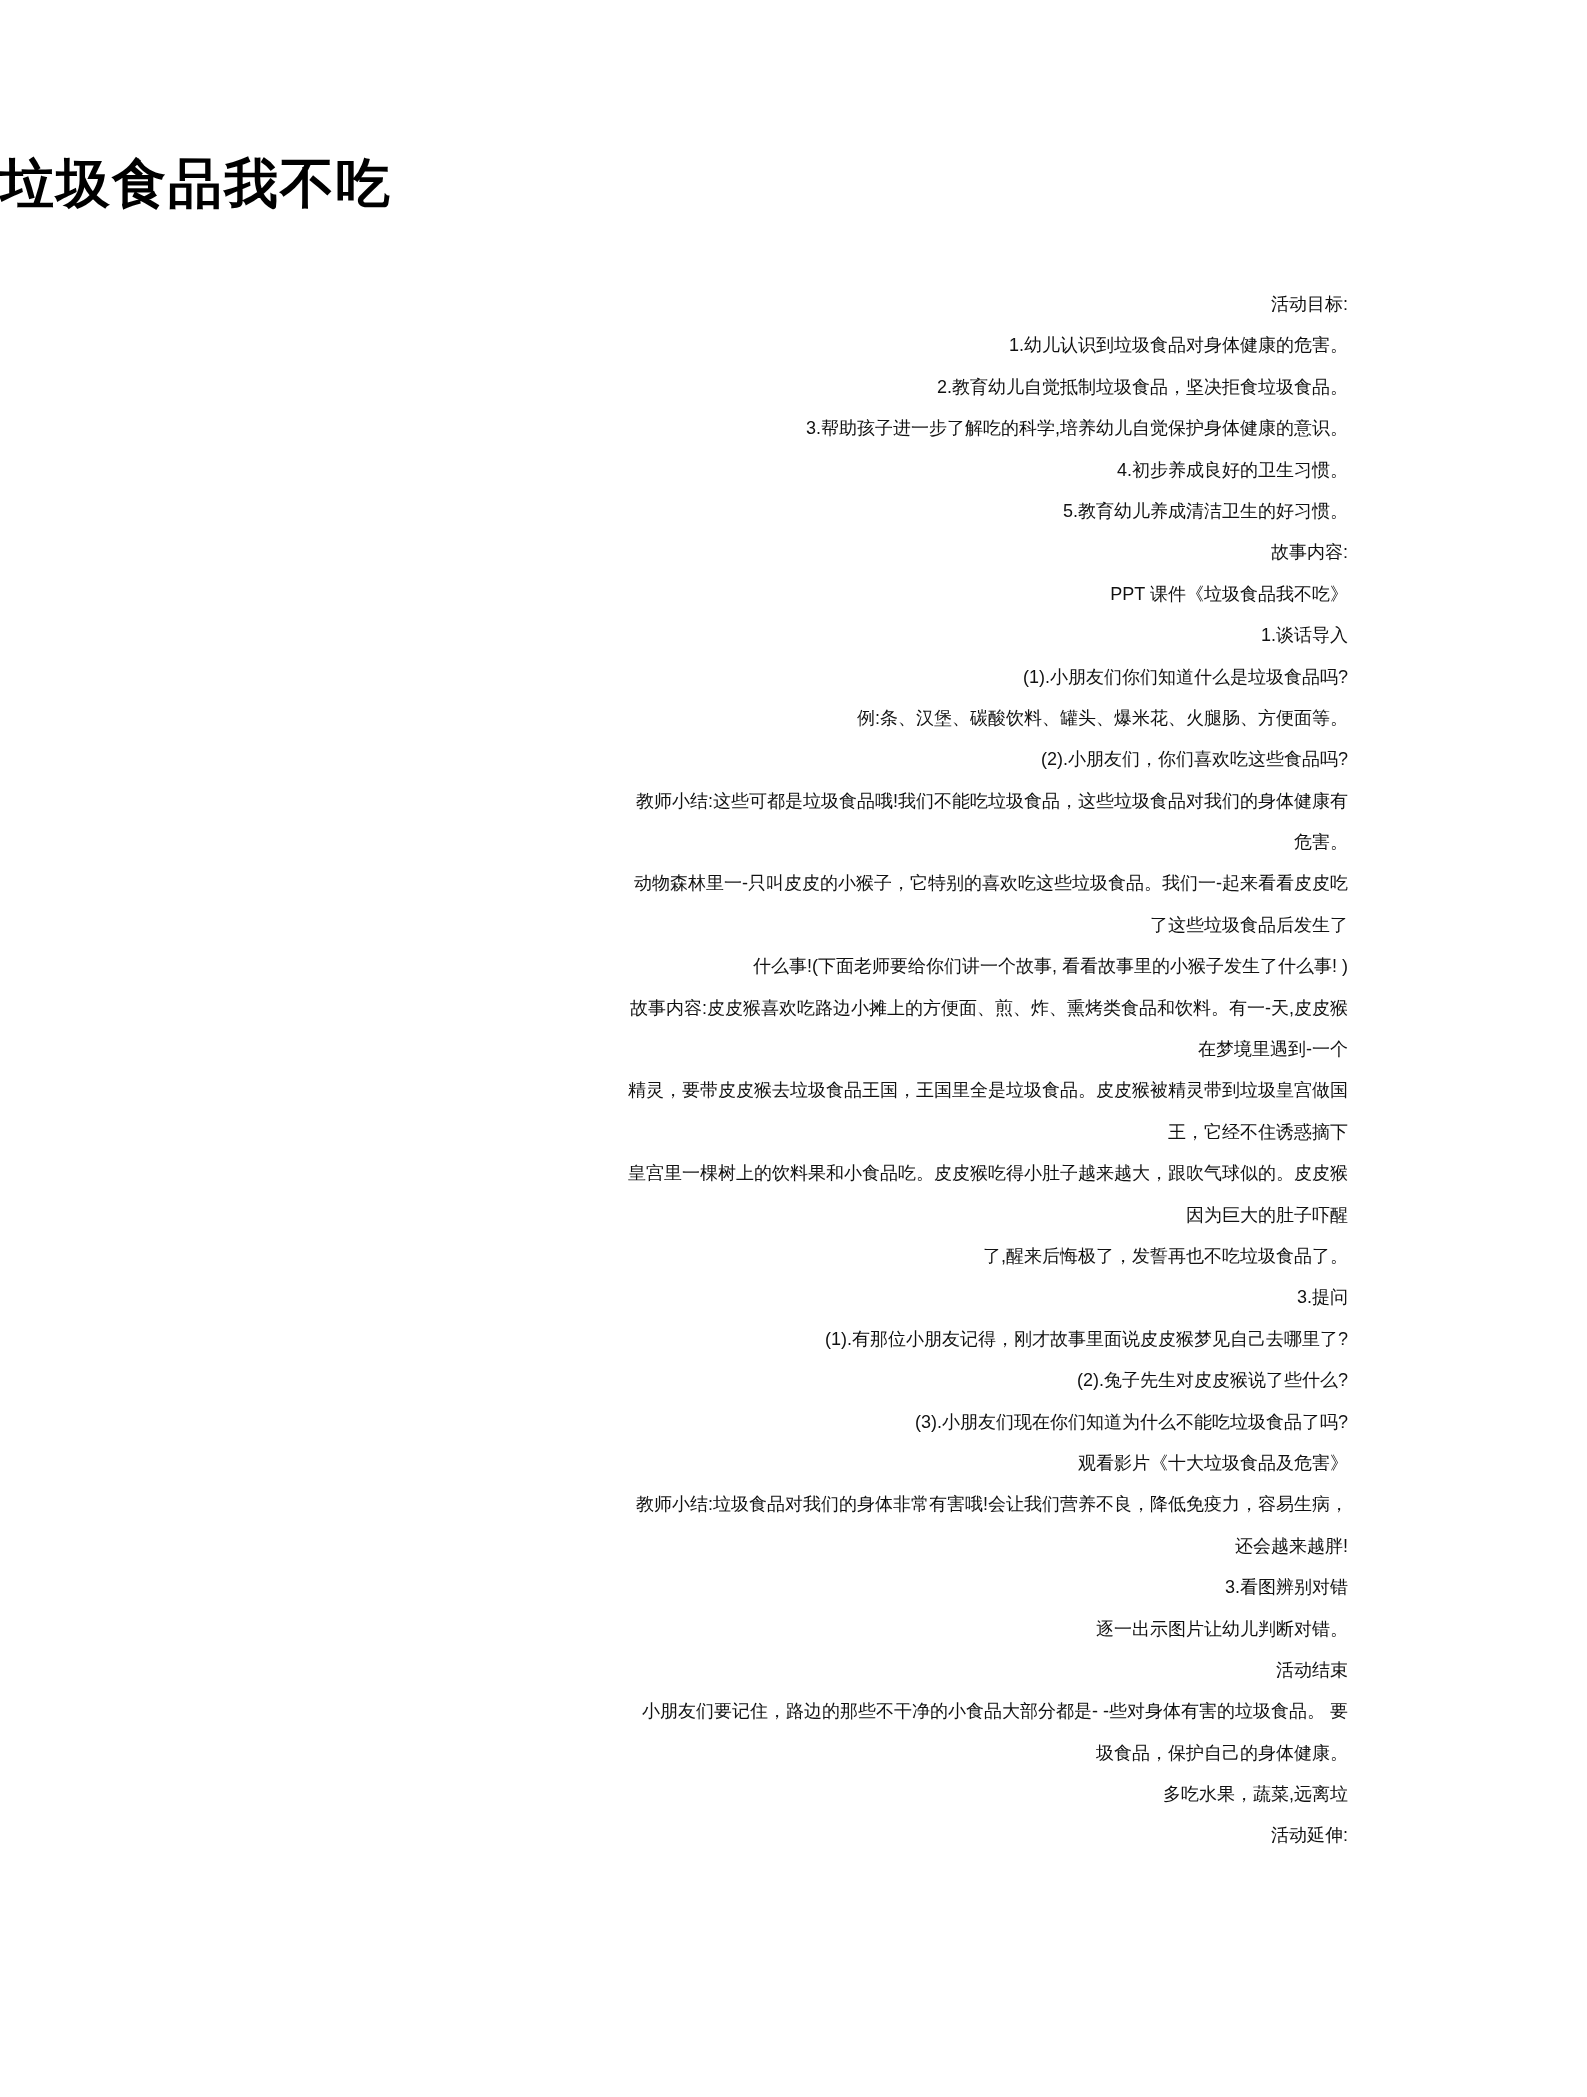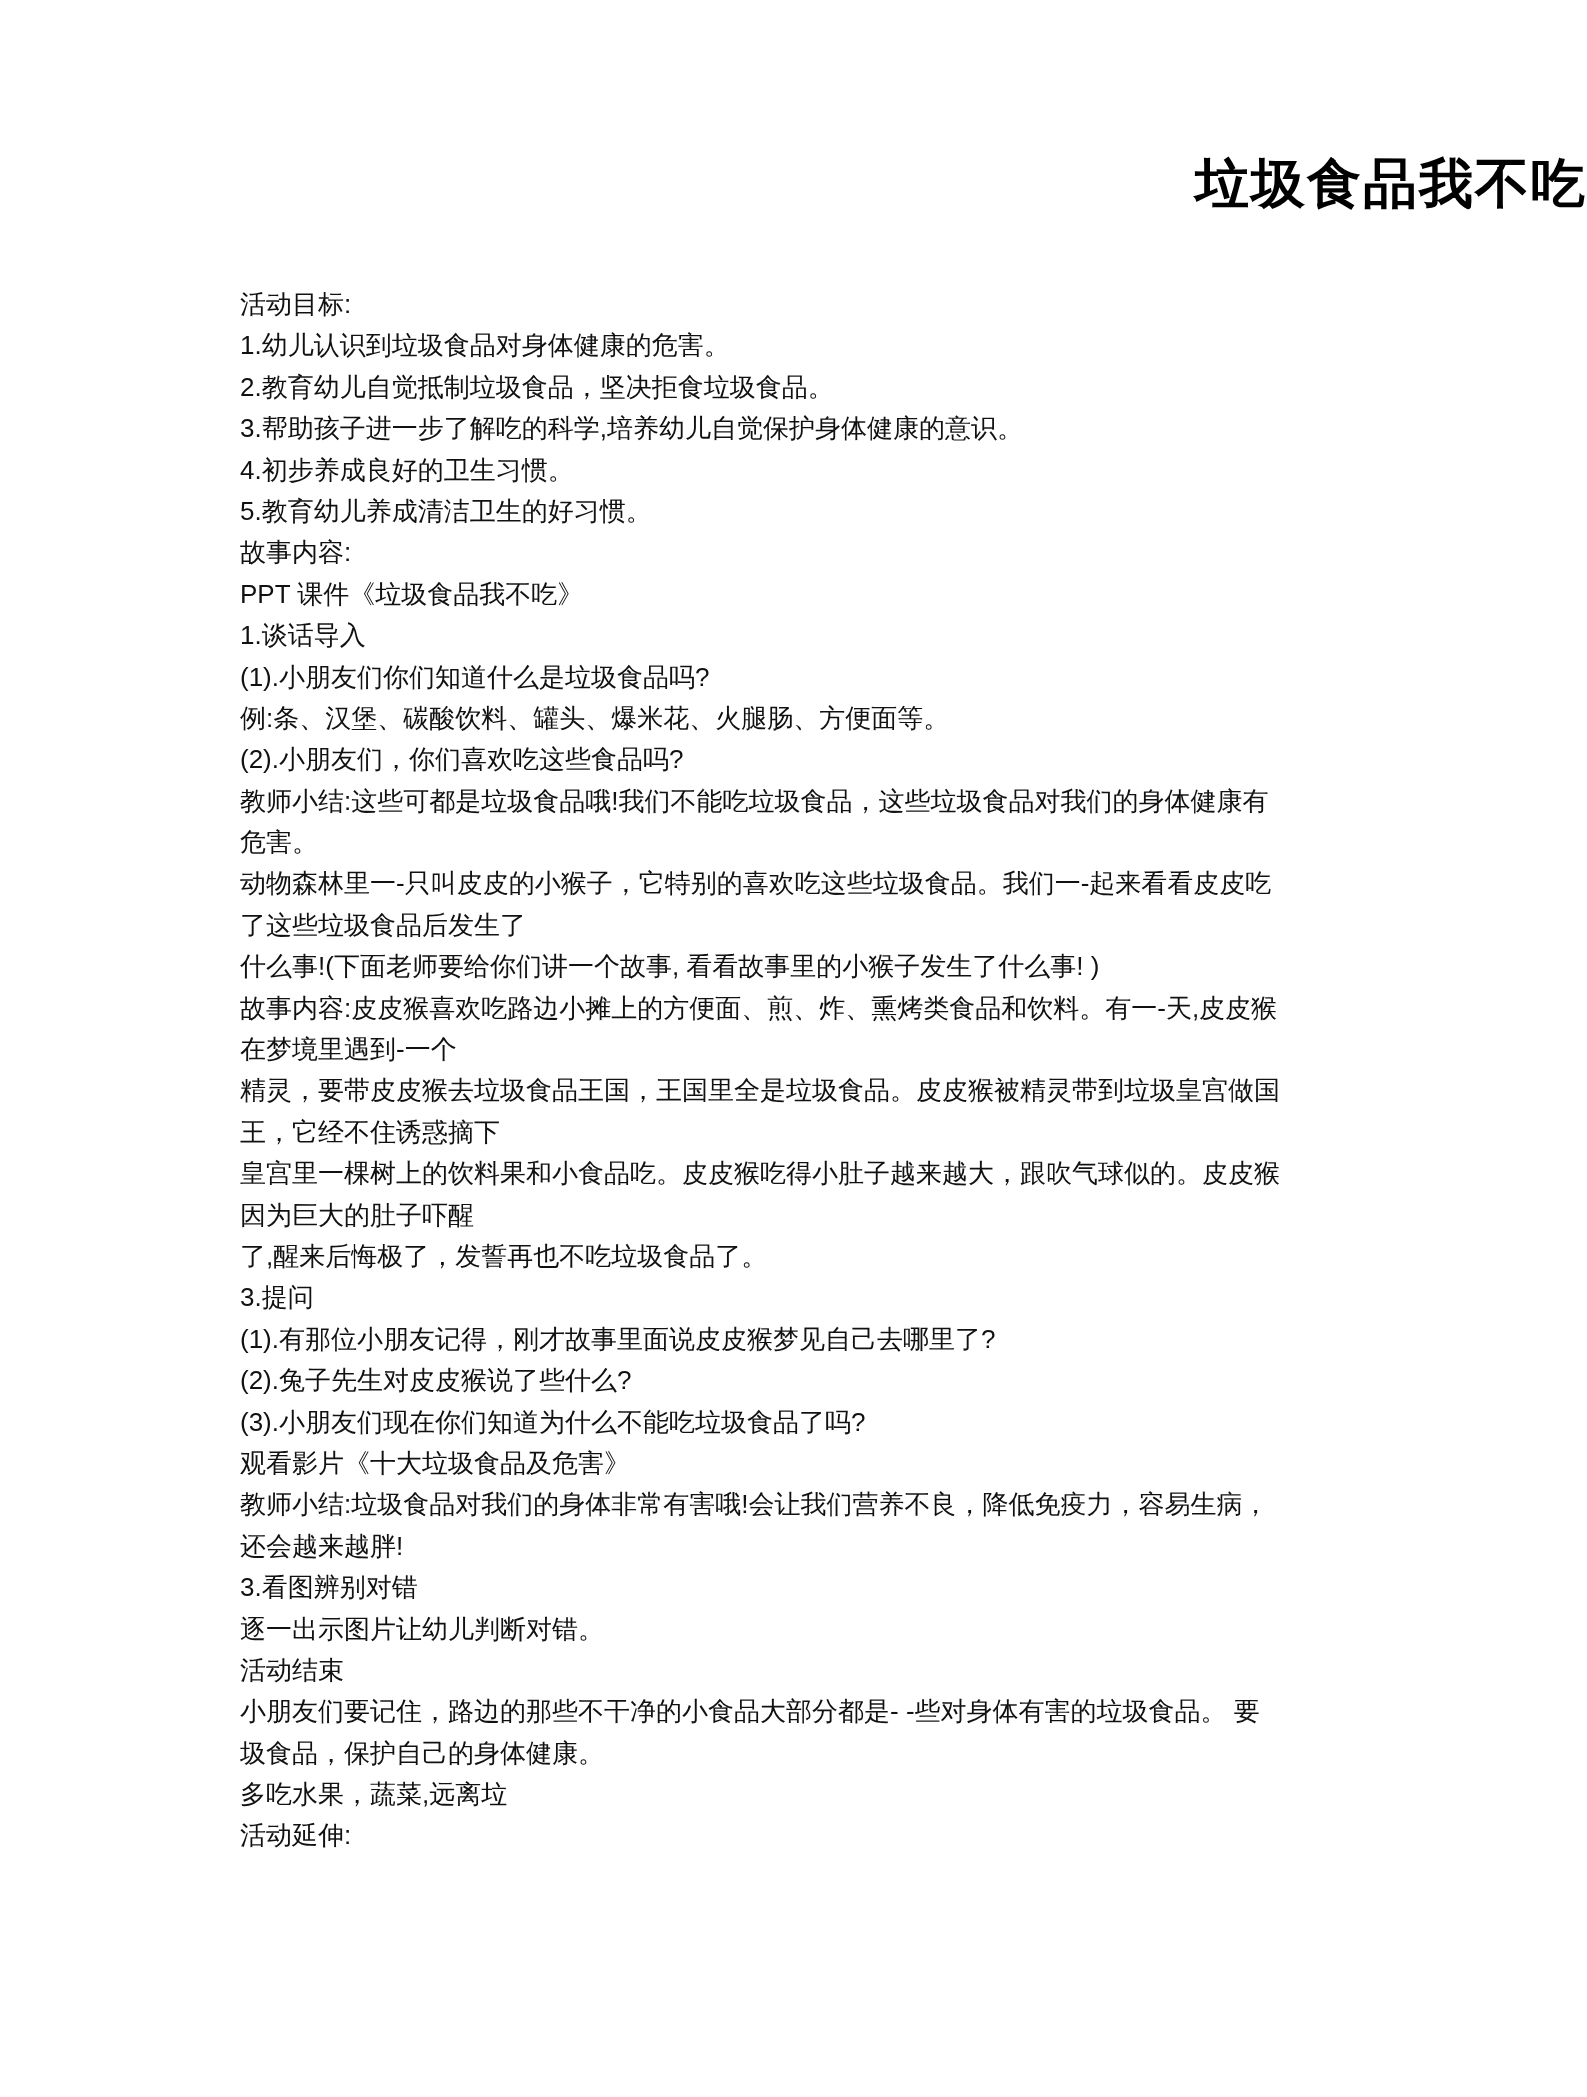--- a/index.html
+++ b/index.html
@@ -1,26 +1,26 @@
 <!DOCTYPE html>
 <html><head>
 <meta charset="utf-8">
 <style>
   html, body { margin: 0; padding: 0; background: #ffffff; }
   body { width: 1587px; height: 2097px; position: relative; overflow: hidden; }
   .page { position: absolute; left: 0; top: 0; width: 1587px; height: 2097px; background: #fff; }
   .title {
-    position: absolute; left: 0; top: 148px; width: 1587px; text-align: right;
+    position: absolute; left: 0; top: 148px; width: 1587px; text-align: left;
     font-family: "DejaVu Serif", "Liberation Serif", serif;
     font-size: 54px; font-weight: bold; color: #000; letter-spacing: 2px; line-height: 70px;
   }
   .body {
     position: absolute; left: 240px; top: 284px; width: 1108px;
     font-family: "Liberation Sans", "DejaVu Sans", sans-serif;
-    font-size: 26px; color: #111; line-height: 41.4px;
+    font-size: 18px; color: #111; line-height: 41.4px; text-align: right;
   }
   .line { white-space: pre; height: 41.4px; overflow: visible; }
 </style>
 </head>
 <body>
 
 <div class="page">
   <div class="title">垃圾食品我不吃</div>
   <div class="body">
     <div class="line">活动目标:</div>

